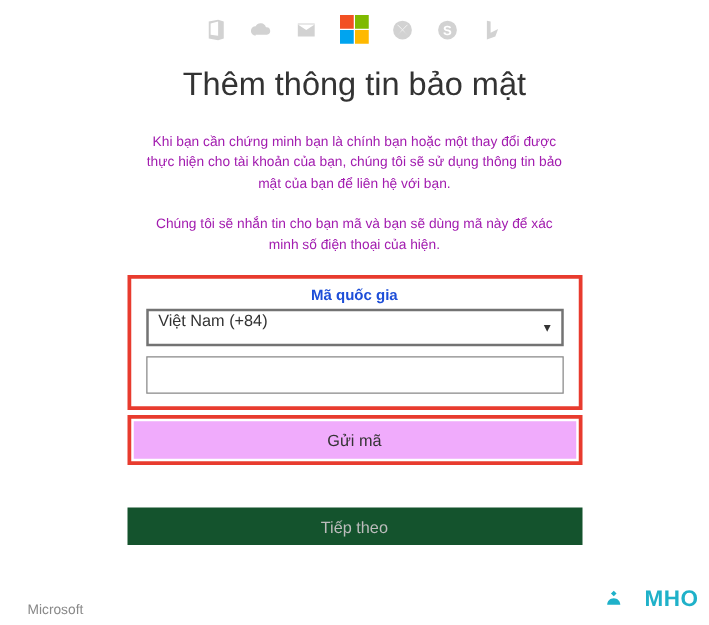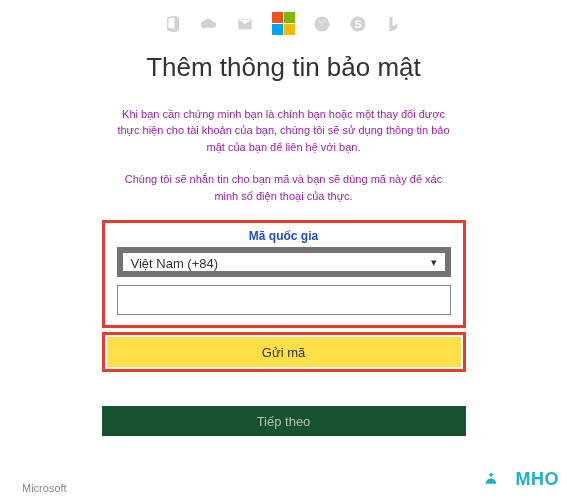--- a/index.html
+++ b/index.html
@@ -65,27 +65,27 @@
     }
     .field-label {
       font-size: 12px;
       font-weight: 600;
       color: #1d4ed8;
       margin-bottom: 4px;
       display: block;
     }
     .select-wrap {
       position: relative;
-      border: 6px solid #737373;
+      border: 2px solid #737373;
       background: #fff;
       height: 30px;
       margin-bottom: 8px;
       text-align: left;
       display: flex;
-      align-items: flex-end;
+      align-items: flex-start;
       padding: 0 8px;
       font-size: 13px;
       color: #333;
     }
     .select-wrap::after {
       content: "▾";
       position: absolute;
       right: 8px;
       top: 50%;
       transform: translateY(-50%);
@@ -107,21 +107,21 @@
     .btn {
       display: block;
       width: 100%;
       height: 30px;
       border: none;
       font-size: 13px;
       cursor: pointer;
       font-family: inherit;
     }
     .btn-grey {
-      background: #fde047;
+      background: #f0abfc;
       color: #333;
     }
     .btn-row {
       display: flex;
       gap: 10px;
       margin: 34px 28px 0 28px;
     }
     .btn-back {
       flex: 1;
       background: #cfcfcf;
@@ -188,21 +188,21 @@
         <text x="12" y="17" font-size="14" text-anchor="middle" fill="#fff" font-weight="bold">S</text>
       </svg>
     <svg class="svc-icon" viewBox="0 0 24 24">
         <path d="M6 2l4 1v12l8-4-3 8-9 3V2z"></path>
       </svg>
   </div>
 
   <h1 class="title">Thêm thông tin bảo mật</h1>
 
   <p class="para">Khi bạn cần chứng minh bạn là chính bạn hoặc một thay đổi được thực hiện cho tài khoản của bạn, chúng tôi sẽ sử dụng thông tin bảo mật của bạn để liên hệ với bạn.</p>
-  <p class="para">Chúng tôi sẽ nhắn tin cho bạn mã và bạn sẽ dùng mã này để xác minh số điện thoại của thực.</p>
+  <p class="para">Chúng tôi sẽ nhắn tin cho bạn mã và bạn sẽ dùng mã này để xác minh số điện thoại của hiện.</p>
 
   <div class="form-block">
     <label class="field-label">Mã quốc gia</label>
     <div class="select-wrap">
       <span>Việt Nam (+84)</span>
     </div>
     <input type="text" class="text-input" value="" style="">
   </div>
 
   <div class="primary-btn-wrap">

